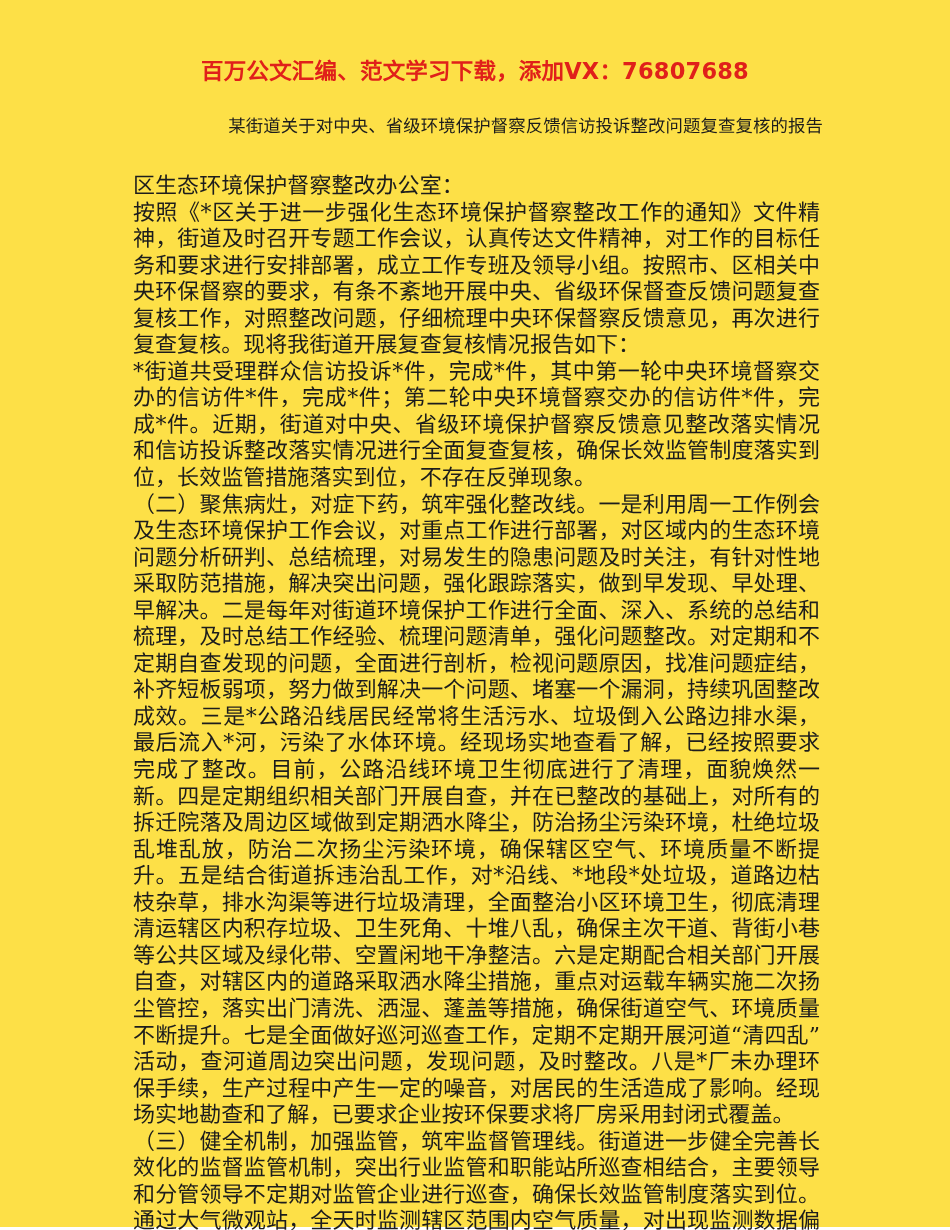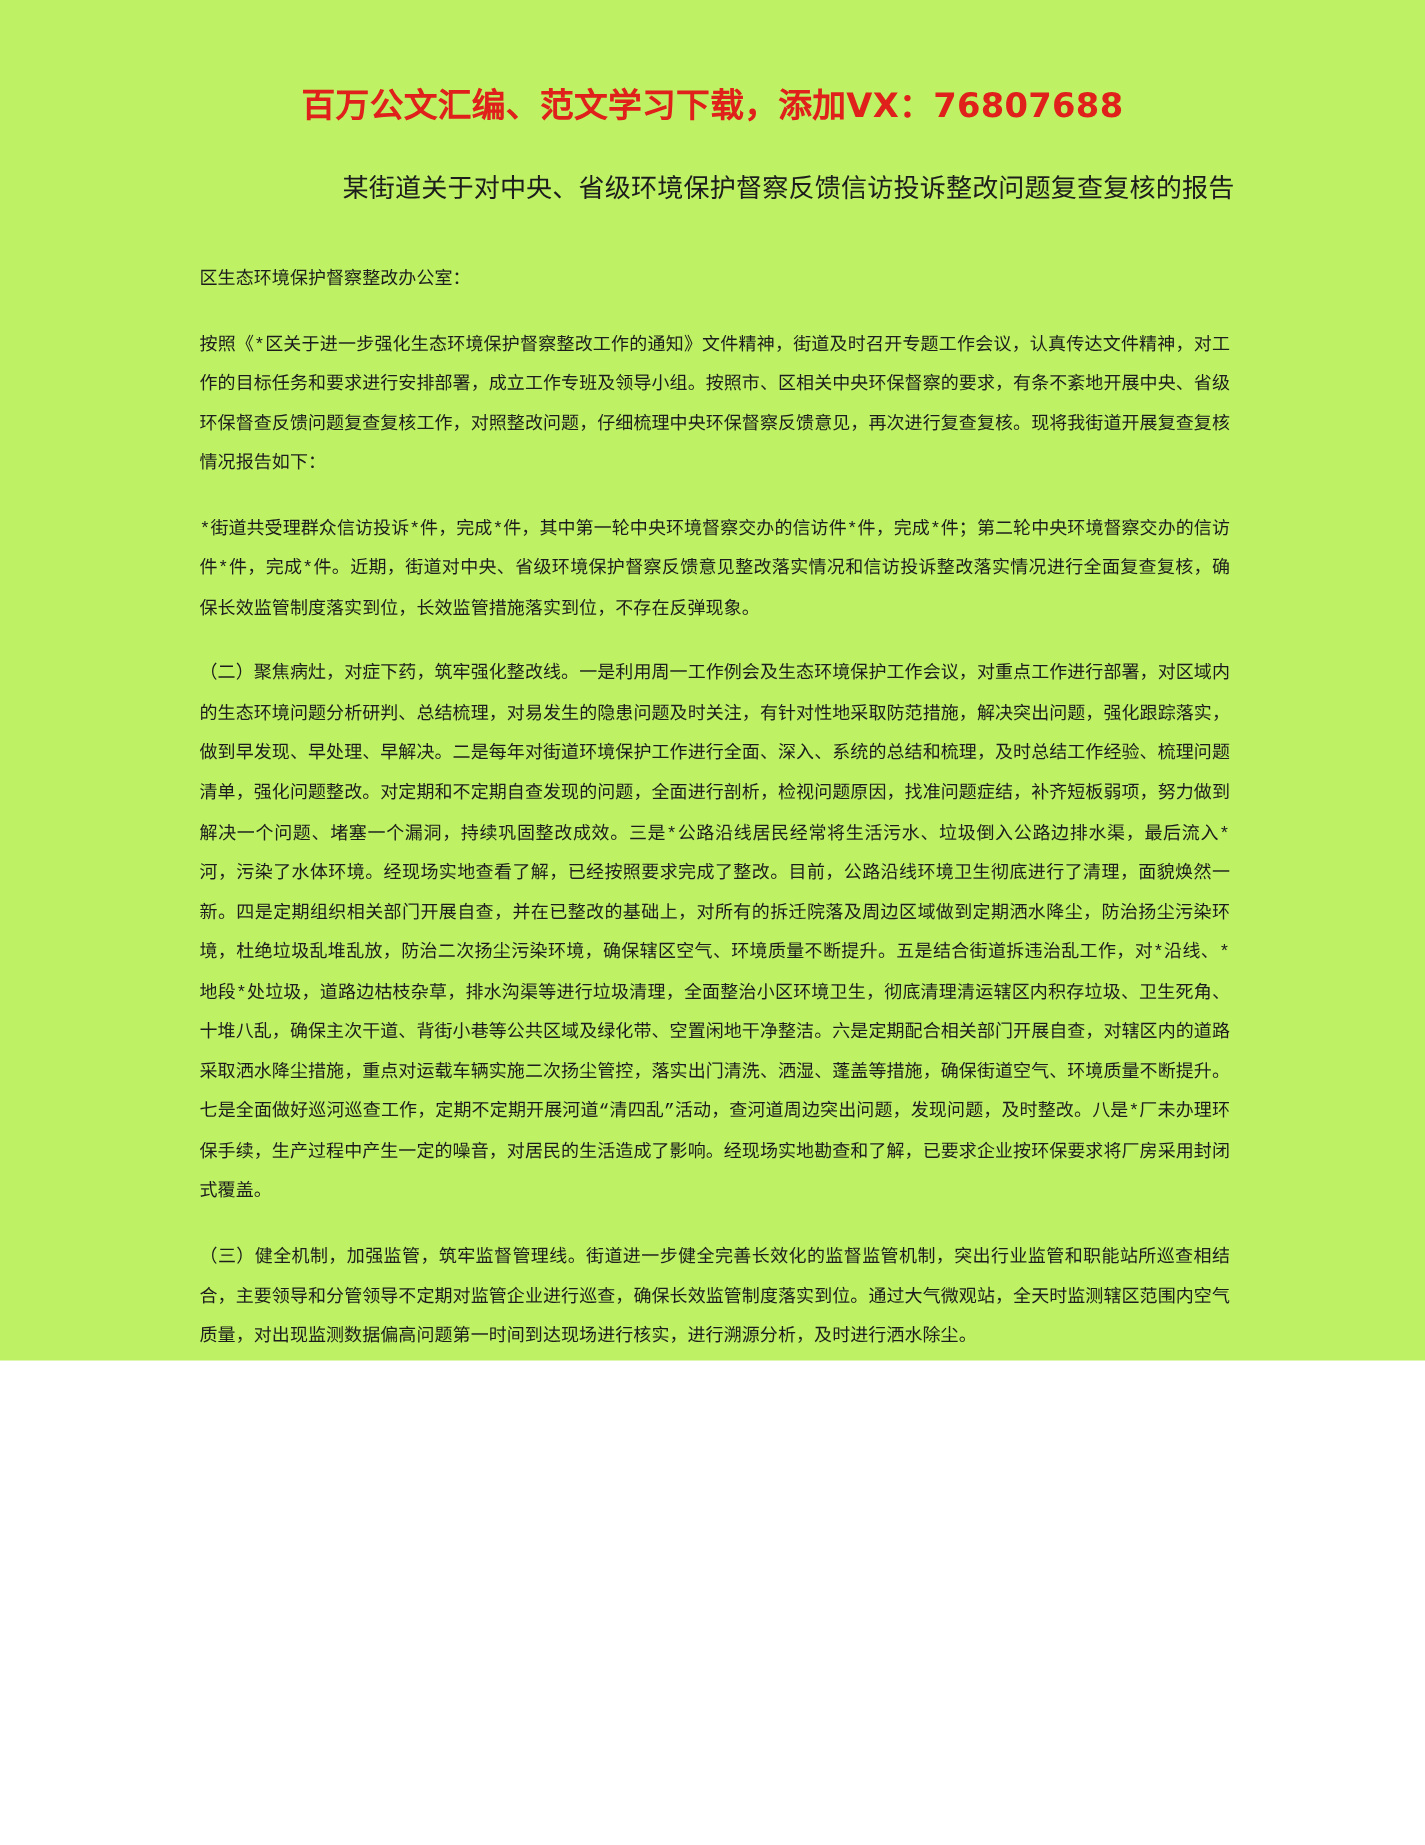--- a/index.html
+++ b/index.html
@@ -12,22 +12,22 @@
     width: 950px;
     height: 1230px;
     overflow: hidden;
     font-family: "DejaVu Serif", "Liberation Serif", serif;
     color: #1a1a1a;
     position: relative;
   }
   .page {
     position: relative;
     width: 950px;
-    height: 907px;
-    background: #bef264;
+    height: 1227px;
+    background: #fde047;
     box-sizing: border-box;
   }
   
   .promo-banner {
     position: absolute;
     top: 60px;
     left: 0;
     width: 950px;
     text-align: center;
     line-height: 1;
@@ -55,31 +55,30 @@
     text-align: right;
   }
   
   .doc-body {
     position: absolute;
     top: 173px;
     left: 133px;
     width: 687px;
   }
   .para {
-    font-size: 12px;
+    font-size: 22px;
     line-height: 26.55px;
     letter-spacing: 0.05px;
     text-align: justify;
     text-justify: inter-ideograph;
     margin: 0;
     color: #1c1c1c;
     word-break: break-all;
-    font-family: Liberation Mono, monospace;
   }
-  .para + .para { margin-top: 17px; }
+  .para + .para { margin-top: 0; }
 </style>
 </head>
 <body>
 
 <div class="page">
 
   <div class="promo-banner">
     <span class="promo-text">百万公文汇编、范文学习下载，添加VX：76807688</span>
   </div>
 

